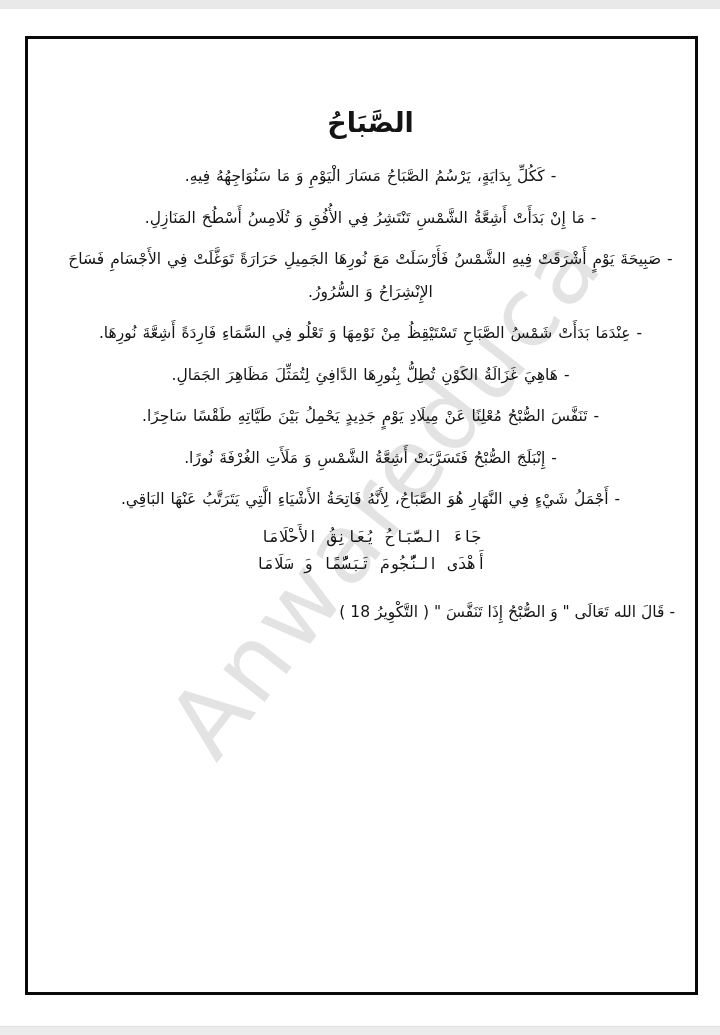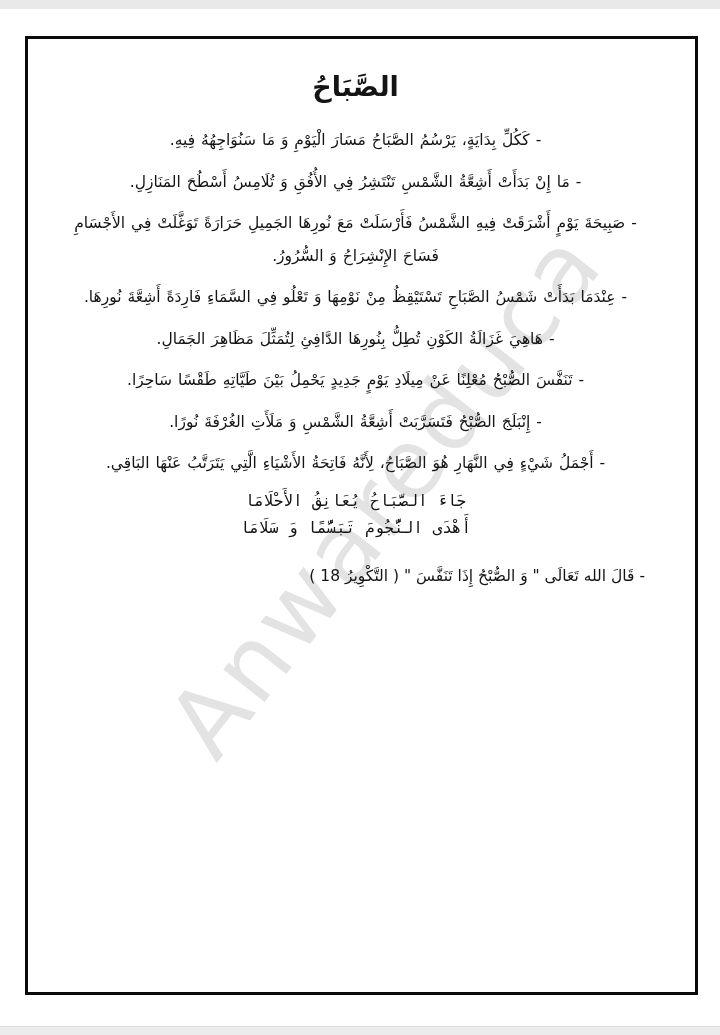--- a/index.html
+++ b/index.html
@@ -45,22 +45,23 @@
     color: rgba(128,128,128,0.22);
     white-space: nowrap;
     z-index: 0;
     pointer-events: none;
     user-select: none;
   }
   .content {
     position: relative;
     z-index: 1;
     direction: rtl;
-    padding: 32px 50px 0 38px;
+    padding: 32px 20px 0 38px;
     color: #141414;
+    margin-top: 36px;
   }
   .doc-title {
     text-align: center;
     font-size: 27px;
     font-weight: bold;
     margin-bottom: 22px;
     letter-spacing: 1px;
   }
   .para {
     text-align: center;

